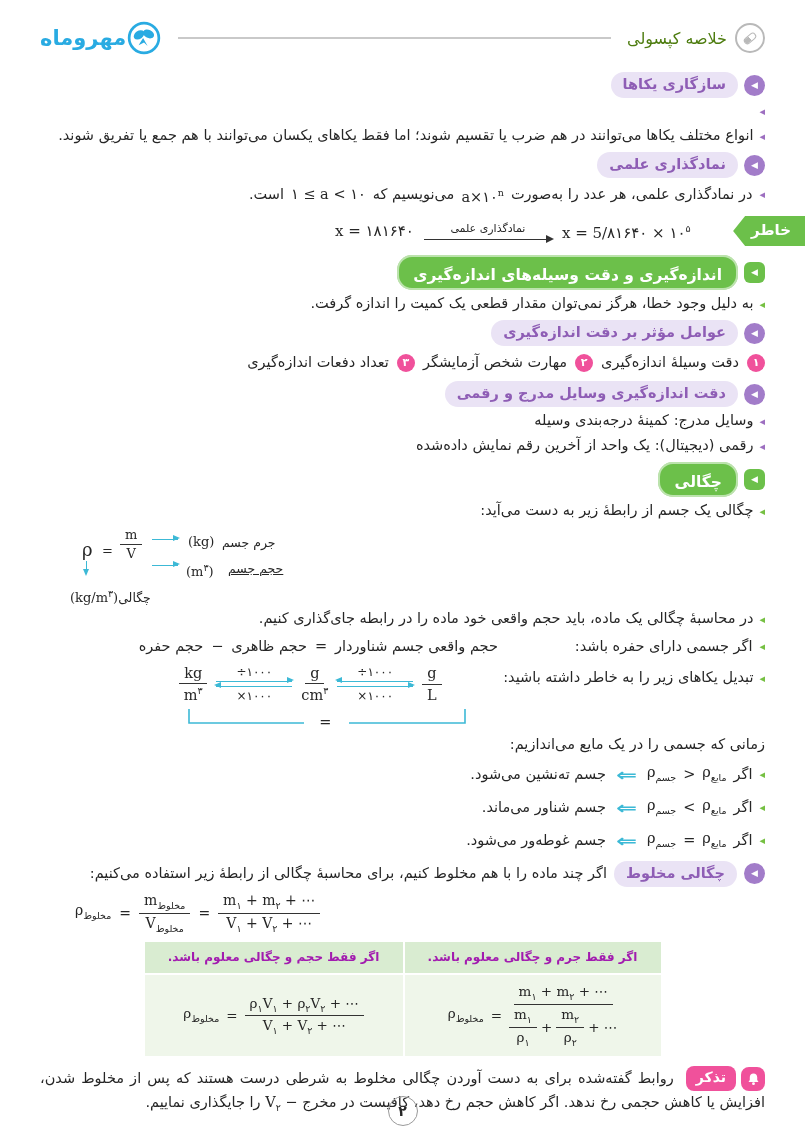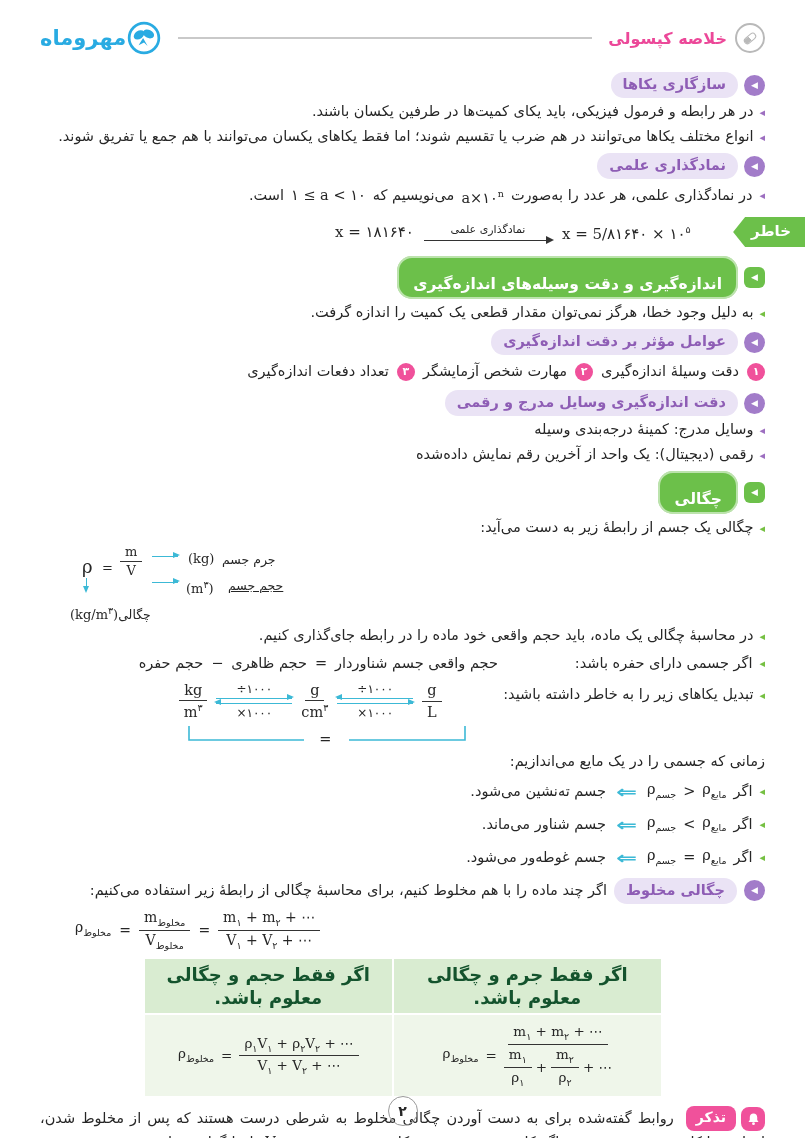--- a/index.html
+++ b/index.html
@@ -7,36 +7,36 @@
   .page { width:805px; height:1138px; background:#fff; position:relative; overflow:hidden;
           font-family:"DejaVu Sans", sans-serif; color:#262626; margin:0 auto; }
   .content { padding:20px 40px 0; direction:rtl; font-size:14.5px; line-height:23px; }
 
   
   .hdr { display:flex; align-items:center; gap:8px; margin-bottom:16px; }
   .badge-circ { width:30px; height:30px; border:2px solid #b9b9b9; border-radius:50%;
                 display:flex; align-items:center; justify-content:center; flex:0 0 auto; }
   .capsule { width:14px; height:7px; border:1.6px solid #b9b9b9; border-radius:4px;
              transform:rotate(-40deg); background:linear-gradient(90deg,#b9b9b9 50%,transparent 50%); }
-  .badge-txt { color:#ec4899; font-weight:bold; font-size:16px;text-align:right; }
+  .badge-txt { color:#4d7c0f; font-weight:normal; font-size:16px;text-align:right; }
   .hdr-line { flex:1; height:1.5px; background:#c9c9c9; margin:0 8px; }
   .brand { display:flex; align-items:center; gap:0; }
   .brand-txt { color:#29abe2; font-weight:bold; font-size:21px; }
 
   
   .sec-row { display:flex; align-items:center; gap:6px; margin:4px 0 2px; }
   .pill-purple { background:#eae3f5; color:#8e5db5; font-weight:bold; font-size:14.5px;
                  padding:1px 12px 2px; border-radius:13px; }
   .bullet-circ { width:21px; height:21px; border-radius:50%; background:#a27cc9; color:#fff;
                  display:flex; align-items:center; justify-content:center; font-size:9px; flex:0 0 auto; }
   .bullet-sq { width:21px; height:21px; border-radius:6px; color:#fff; display:flex;
                align-items:center; justify-content:center; font-size:9px; flex:0 0 auto; }
   .bullet-sq.green { background:#6cc04a; }
   .hd-green { background:#6cc04a; color:#fff; font-weight:bold; font-size:15.5px;
-              padding:17px 16px 3px; border-radius:15px; box-shadow:inset 0 0 0 2px rgba(255,255,255,.55); }
+              padding:9px 16px 3px; border-radius:15px; box-shadow:inset 0 0 0 2px rgba(255,255,255,.55); }
   .line { display:flex; align-items:baseline; gap:6px; margin:1px 0; }
   .tri { font-size:11px; line-height:23px; flex:0 0 auto; }
   .tri.purple { color:#9d6fc0; } .tri.green { color:#76c043; }
   .num-circ { width:18px; height:18px; border-radius:50%; background:#f0519b; color:#fff;
               font-size:11px; font-weight:bold; display:flex; align-items:center;
               justify-content:center; flex:0 0 auto; align-self:center; }
 
   
   .ltr { direction:ltr; unicode-bidi:isolate; }
   .serif, .serif * { font-family:"DejaVu Serif", serif; }
@@ -87,21 +87,21 @@
   .carrow.l::before { content:""; position:absolute; left:-2px; top:-3.6px; border-right:7px solid #3cb9d6;
                       border-top:3.5px solid transparent; border-bottom:3.5px solid transparent; }
   .cbracket { position:relative; height:24px; margin-top:3px; }
 
   
   .mix-formula { direction:ltr; display:flex; align-items:center; gap:8px; width:fit-content;
                  margin:4px auto 4px 35px; font-size:14px; }
 
   
   .gtable { width:520px; margin:6px auto 8px; border-spacing:2px; direction:rtl; }
-  .gtable th { background:#d9ecd1; color:#14532d; font-size:18px; font-weight:bold; padding:4px 6px;margin-top:18px; }
+  .gtable th { background:#d9ecd1; color:#a21caf; font-size:12px; font-weight:bold; padding:4px 6px;margin-top:18px; }
   .gtable td { background:#eff6ea; padding:8px 6px; height:72px; }
   .cellmath { direction:ltr; display:flex; align-items:center; justify-content:center; gap:7px; font-size:13.5px; }
 
   
   .notice { text-align:justify; margin:6px 0 4px; }
   .notice-icon { display:inline-flex; width:24px; height:24px; background:#f0519b; border-radius:8px;
                  align-items:center; justify-content:center; vertical-align:middle; margin-left:5px; }
   .notice-pill { display:inline-block; background:#f0519b; color:#fff; font-weight:bold; font-size:14px;
                  border-radius:8px; padding:0 10px 2px; vertical-align:middle; margin-left:6px; }
 
@@ -131,21 +131,20 @@
         <span class="brand-txt">مهروماه</span>
       </span>
     </div>
 
     <div class="sec-row">
       <span class="bullet-circ">◀</span>
       <span class="pill-purple">سازگاری یکاها</span>
     </div>
     <div class="line">
       <span class="tri purple">◂</span>
-      <span>در هر رابطه و فرمول فیزیکی، باید یکای کمیت‌ها در طرفین یکسان باشند.</span>
     </div>
     <div class="line">
       <span class="tri purple">◂</span>
       <span style="text-align:justify">انواع مختلف یکاها می‌توانند در هم ضرب یا تقسیم شوند؛ اما فقط یکاهای یکسان می‌توانند با هم جمع یا تفریق شوند.</span>
     </div>
 
     <div class="sec-row">
       <span class="bullet-circ">◀</span>
       <span class="pill-purple">نمادگذاری علمی</span>
     </div>

